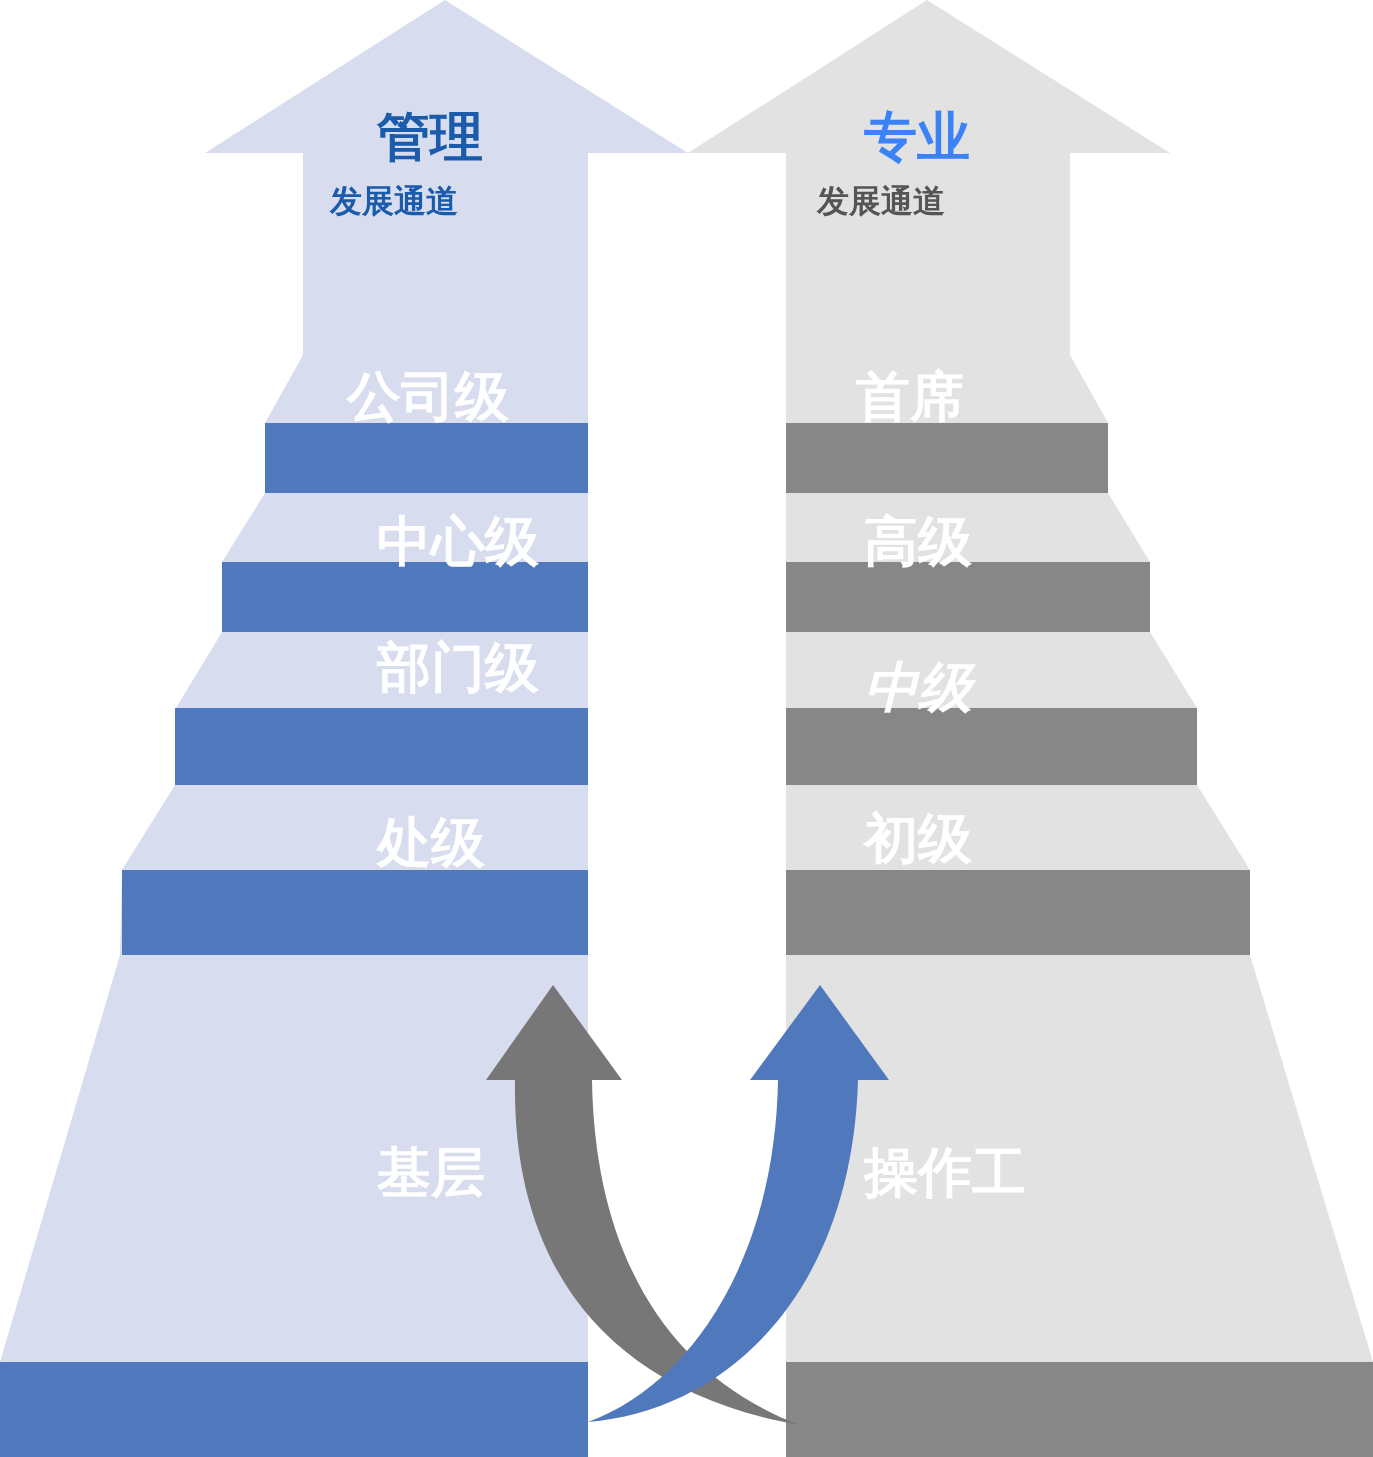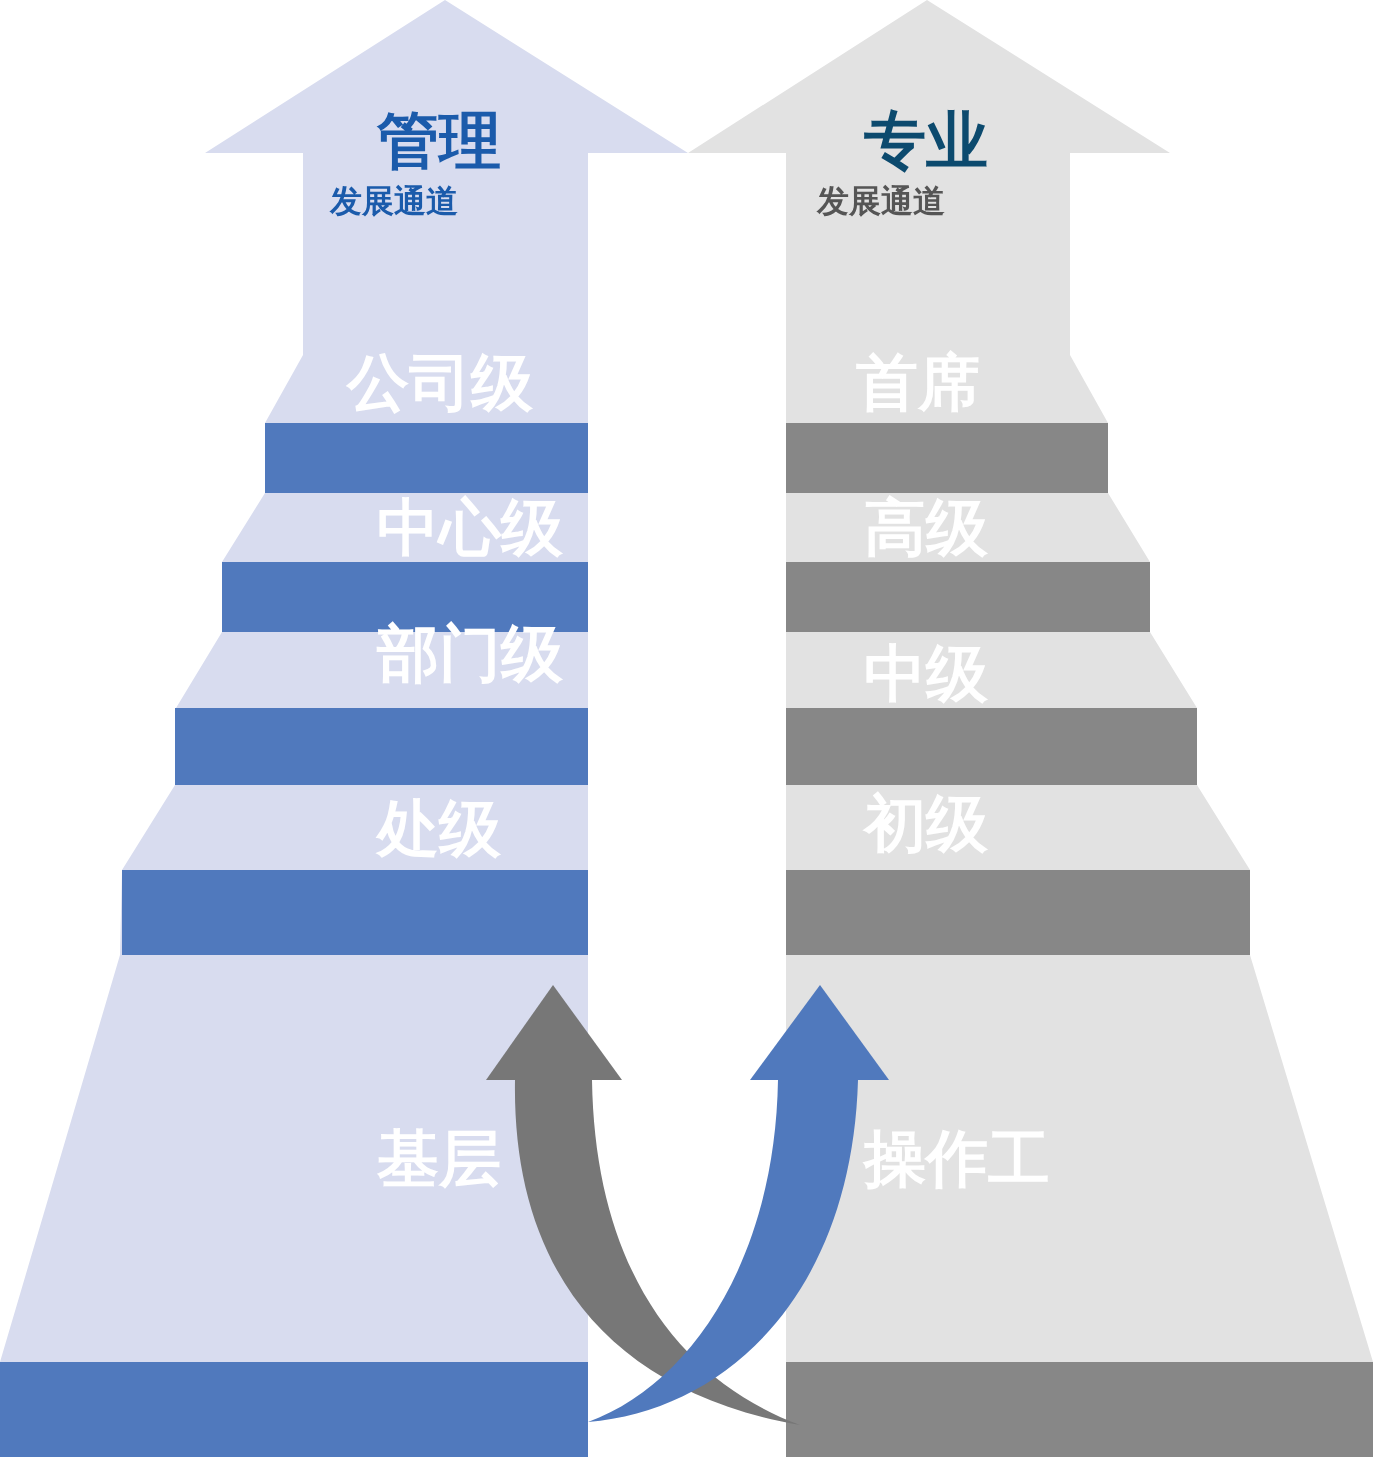--- a/index.html
+++ b/index.html
@@ -1,22 +1,22 @@
 <!DOCTYPE html>
 <html><head>
   <meta charset="utf-8">
   <style>
     html, body { margin: 0; padding: 0; background: #ffffff; }
     body { width: 1373px; height: 1457px; position: relative; overflow: hidden;
            font-family: "DejaVu Sans", "Liberation Sans", sans-serif; }
     svg.diagram { position: absolute; left: 0; top: 0; }
     .lbl { position: absolute; font-weight: bold; white-space: nowrap; line-height: 1; }
-    .title { font-size: 62px; }
+    .title { font-size: 53px; }
     .subtitle { font-size: 32px; }
-    .level { font-size: 62px; color: #ffffff; }
+    .level { font-size: 54px; color: #ffffff; margin-top: 18px; }
   </style>
 </head>
 <body>
 
 <svg class="diagram" width="1373" height="1457" viewBox="0 0 1373 1457" xmlns="http://www.w3.org/2000/svg">
 
   <polygon fill="#D8DCEF" points="445,0 688,153 588,153 588,1457 0,1457 0,1362 120,955 122,870 175,785 176,708 222,632 222,562 265,493 265,423 303,355 303,153 205,153"></polygon>
 
   <rect x="265" y="423" width="323" height="70" fill="#5079BD"></rect>
   <rect x="222" y="562" width="366" height="70" fill="#5079BD"></rect>
@@ -38,26 +38,26 @@
   </g>
   <g>
     <path fill="#5079BD" d="M778,1080 C775,1260 690,1385 588,1422 C730,1410 852,1290 858,1080 Z"></path>
     <polygon fill="#5079BD" points="750,1080 820,985 889,1080"></polygon>
   </g>
 </svg>
 
 <div class="lbl title" style="left:377px; top:110px; color:#1B5BAB;">管理</div>
 <div class="lbl subtitle" style="left:330px; top:185px; color:#1B5BAB;">发展通道</div>
 
-<div class="lbl title" style="left:864px; top:110px; color:#0c4a6e;">专业</div>
+<div class="lbl title" style="left:864px; top:110px; color:#3b82f6;">专业</div>
 <div class="lbl subtitle" style="left:817px; top:185px; color:#555555;">发展通道</div>
 
 <div class="lbl level" style="left:347px; top:352px;">公司级</div>
 <div class="lbl level" style="left:377px; top:497px;">中心级</div>
 <div class="lbl level" style="left:377px; top:623px;">部门级</div>
 <div class="lbl level" style="left:377px; top:798px;">处级</div>
 <div class="lbl level" style="left:377px; top:1128px;">基层</div>
 
 <div class="lbl level" style="left:856px; top:352px;text-align:right;">首席</div>
 <div class="lbl level" style="left:864px; top:497px;">高级</div>
-<div class="lbl level" style="left:864px; top:643px;">中级</div>
+<div class="lbl level" style="left:864px; top:643px;font-style:italic;">中级</div>
 <div class="lbl level" style="left:864px; top:798px;font-family:Liberation Mono, monospace;">初级</div>
 <div class="lbl level" style="left:864px; top:1128px;font-family:Liberation Serif, serif;">操作工</div>
 
 </body></html>

